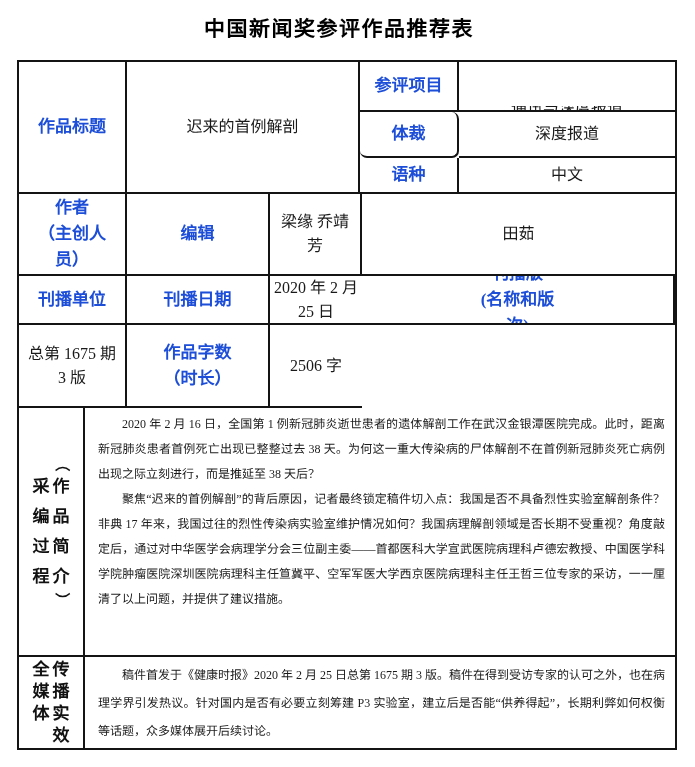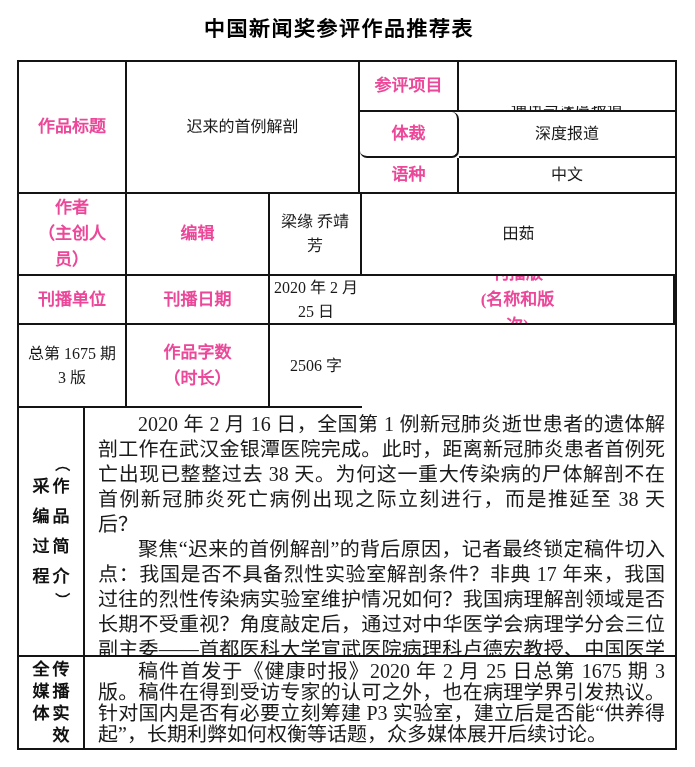--- a/index.html
+++ b/index.html
@@ -23,42 +23,42 @@
   .secC{grid-template-columns:66px auto;grid-template-rows:249px 91px;}
   .cell{
     box-sizing:border-box;
     border-right:2px solid #141414;border-bottom:2px solid #141414;
     display:flex;align-items:center;justify-content:center;
     text-align:center;padding:2px 4px;overflow:hidden;
   }
   .no-r{border-right:none;}
   .no-b{border-bottom:none;}
   .spanA{grid-row:1 / span 3;}
-  .lbl{font-weight:bold;font-size:17px;line-height:26px;white-space:pre-line;color:#ec4899;}
+  .lbl{font-weight:bold;font-size:17px;line-height:26px;white-space:pre-line;color:#1d4ed8;}
   .val{font-size:16px;line-height:24px;color:#1a1a1a;}
   
   .vwrap{display:flex;gap:3px;justify-content:center;}
   .vwrap.centered{align-items:center;}
   .vwrap.topped{align-items:flex-start;}
   .vcol{font-weight:bold;font-size:17px;text-align:center;white-space:pre-line;color:#111;}
   .vcol.lh30{line-height:30px;}
   .vcol.lh22{line-height:22px;}
   .vcol-paren{display:flex;flex-direction:column;align-items:center;}
   .vparen{
     display:inline-block;transform:rotate(90deg);
     font-size:15px;font-weight:bold;line-height:15px;height:16px;width:16px;
   }
   
   .para-cell{
     display:block;text-align:justify;
-    padding:4px 10px 16px 13px;font-size:20px;color:#1a1a1a;
+    padding:4px 10px 16px 13px;font-size:12px;color:#1a1a1a;
   }
   .para-cell p{margin:0;text-indent:2em;}
   .lh25 p{line-height:25px;}
-  .lh22p p{line-height:21px;font-family:Liberation Serif, serif;}
+  .lh22p p{line-height:28px;font-family:Liberation Serif, serif;}
 </style>
 </head>
 <body>
 
 <div class="page">
 
   <h1 class="title">中国新闻奖参评作品推荐表</h1>
 
   <div class="tbl">
 

